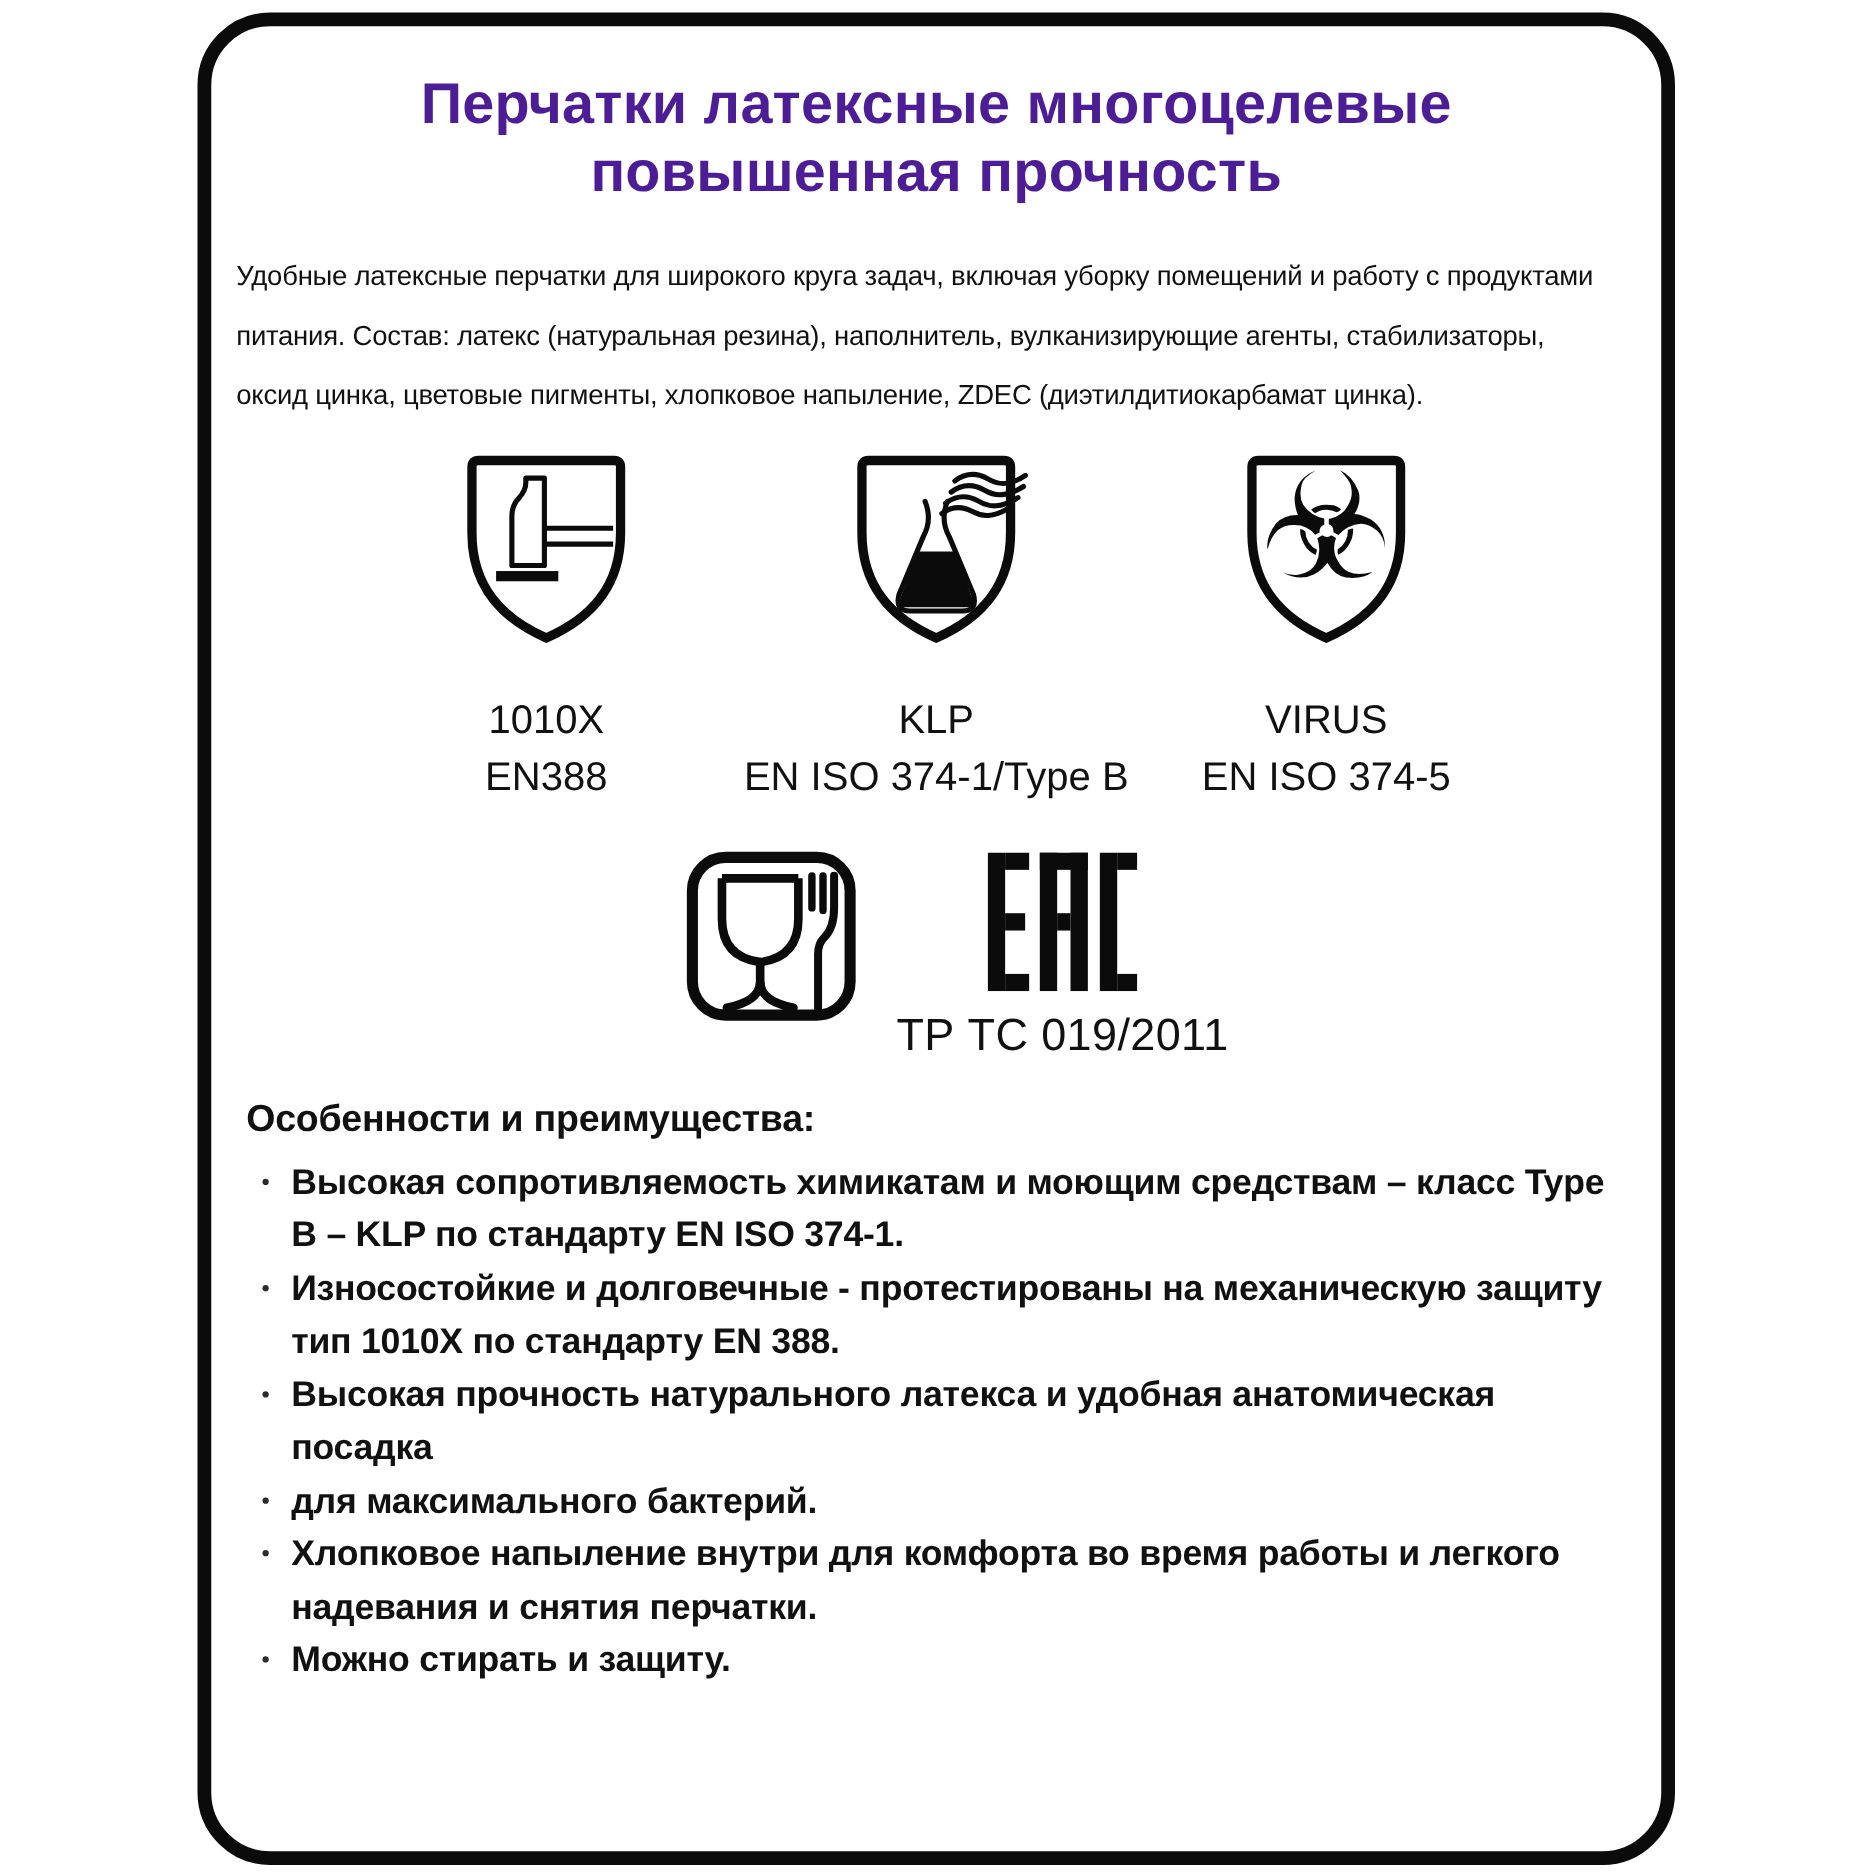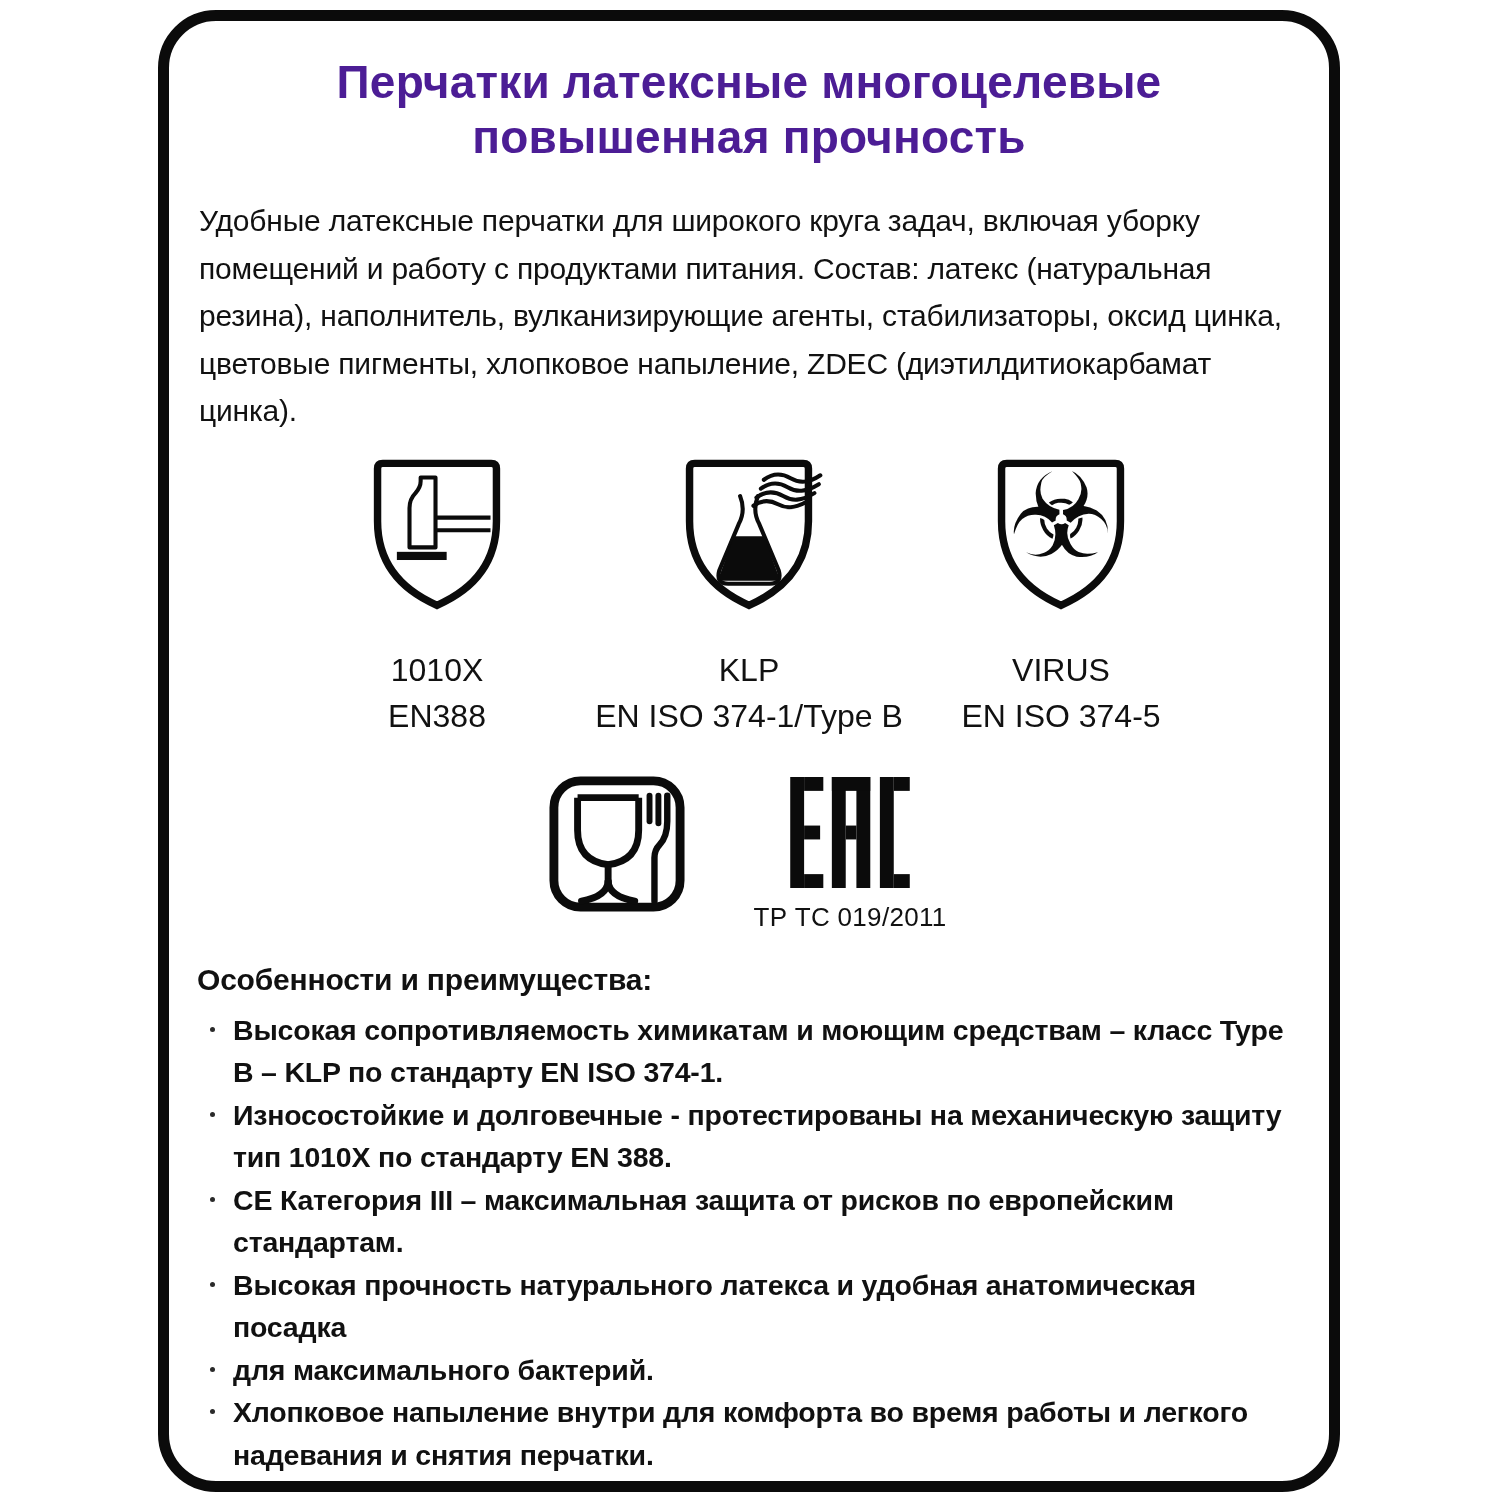--- a/index.html
+++ b/index.html
@@ -12,37 +12,37 @@
     position:absolute;left:158px;top:10px;width:1182px;height:1482px;
     box-sizing:border-box;border:11px solid #0b0b0b;border-radius:58px;
     background:#ffffff;overflow:hidden;
   }
   .title{
     margin:34px 24px 0;text-align:center;
     font-size:46px;line-height:55px;font-weight:800;color:#4c1d95;
     letter-spacing:0.2px;
   }
   .desc{
-    margin:32px 36px 0 30px;
-    font-size:30px;line-height:47.5px;letter-spacing:-0.2px;
+    margin:32px 36px 0 20px;
+    font-size:22px;line-height:47.5px;letter-spacing:-0.2px;
   }
   .cert-row{display:flex;justify-content:center;margin-top:18px;}
   .cert{width:312px;display:flex;flex-direction:column;align-items:center;}
   .shield-wrap{position:relative;width:150px;height:162px;}
   .shield-wrap svg{width:150px;height:162px;overflow:visible;display:block;}
   .bio-glyph{
     position:absolute;left:0;top:4px;width:100%;text-align:center;
     font-family:"DejaVu Sans",sans-serif;font-size:118px;line-height:118px;color:#0b0b0b;
   }
   .cert-label{margin-top:32px;font-size:32px;line-height:46px;text-align:center;white-space:nowrap;}
   .marks-row{display:flex;justify-content:center;align-items:flex-start;gap:64px;margin-top:36px;}
   .food-icon svg{width:138px;height:138px;display:block;}
   .eac{display:flex;flex-direction:column;align-items:center;width:200px;}
   .eac svg{width:120px;height:111px;display:block;margin-top:2px;}
-  .eac-label{margin-top:14px;font-size:26px;letter-spacing:0.3px;white-space:nowrap;}
+  .eac-label{margin-top:14px;font-size:36px;letter-spacing:0.3px;white-space:nowrap;}
   .features{margin:30px 30px 0 28px;}
   .features-heading{font-size:30px;font-weight:700;letter-spacing:-0.2px;}
   .features-list{
     list-style:none;margin:12px 0 0;padding:0;
     font-size:28.5px;line-height:42.5px;letter-spacing:-0.2px;
   }
   .features-list li{position:relative;padding-left:36px;font-weight:bold;}
   .features-list li::before{
     content:"";position:absolute;left:13px;top:18px;
     width:5px;height:5px;border-radius:50%;background:#2a2a2a;
@@ -142,21 +142,20 @@
       <div class="eac-label">ТР ТС 019/2011</div>
     </div>
 
   </div>
 
   <div class="features">
     <div class="features-heading">Особенности и преимущества:</div>
     <ul class="features-list">
       <li><span>Высокая сопротивляемость химикатам и моющим средствам – класс Type B – KLP по стандарту EN ISO 374-1.</span></li>
       <li><span>Износостойкие и долговечные - протестированы на механическую защиту тип 1010X по стандарту EN 388.</span></li>
-      <li><span>CE Категория III – максимальная защита от рисков по европейским стандартам.</span></li>
       <li><span>Высокая прочность натурального латекса и удобная анатомическая посадка</span></li>
       <li><span>для максимального бактерий.</span></li>
       <li><span>Хлопковое напыление внутри для комфорта во время работы и легкого надевания и снятия перчатки.</span></li>
       <li><span>Можно стирать и защиту.</span></li>
     </ul>
   </div>
 
 </div>
 
 </body></html>

